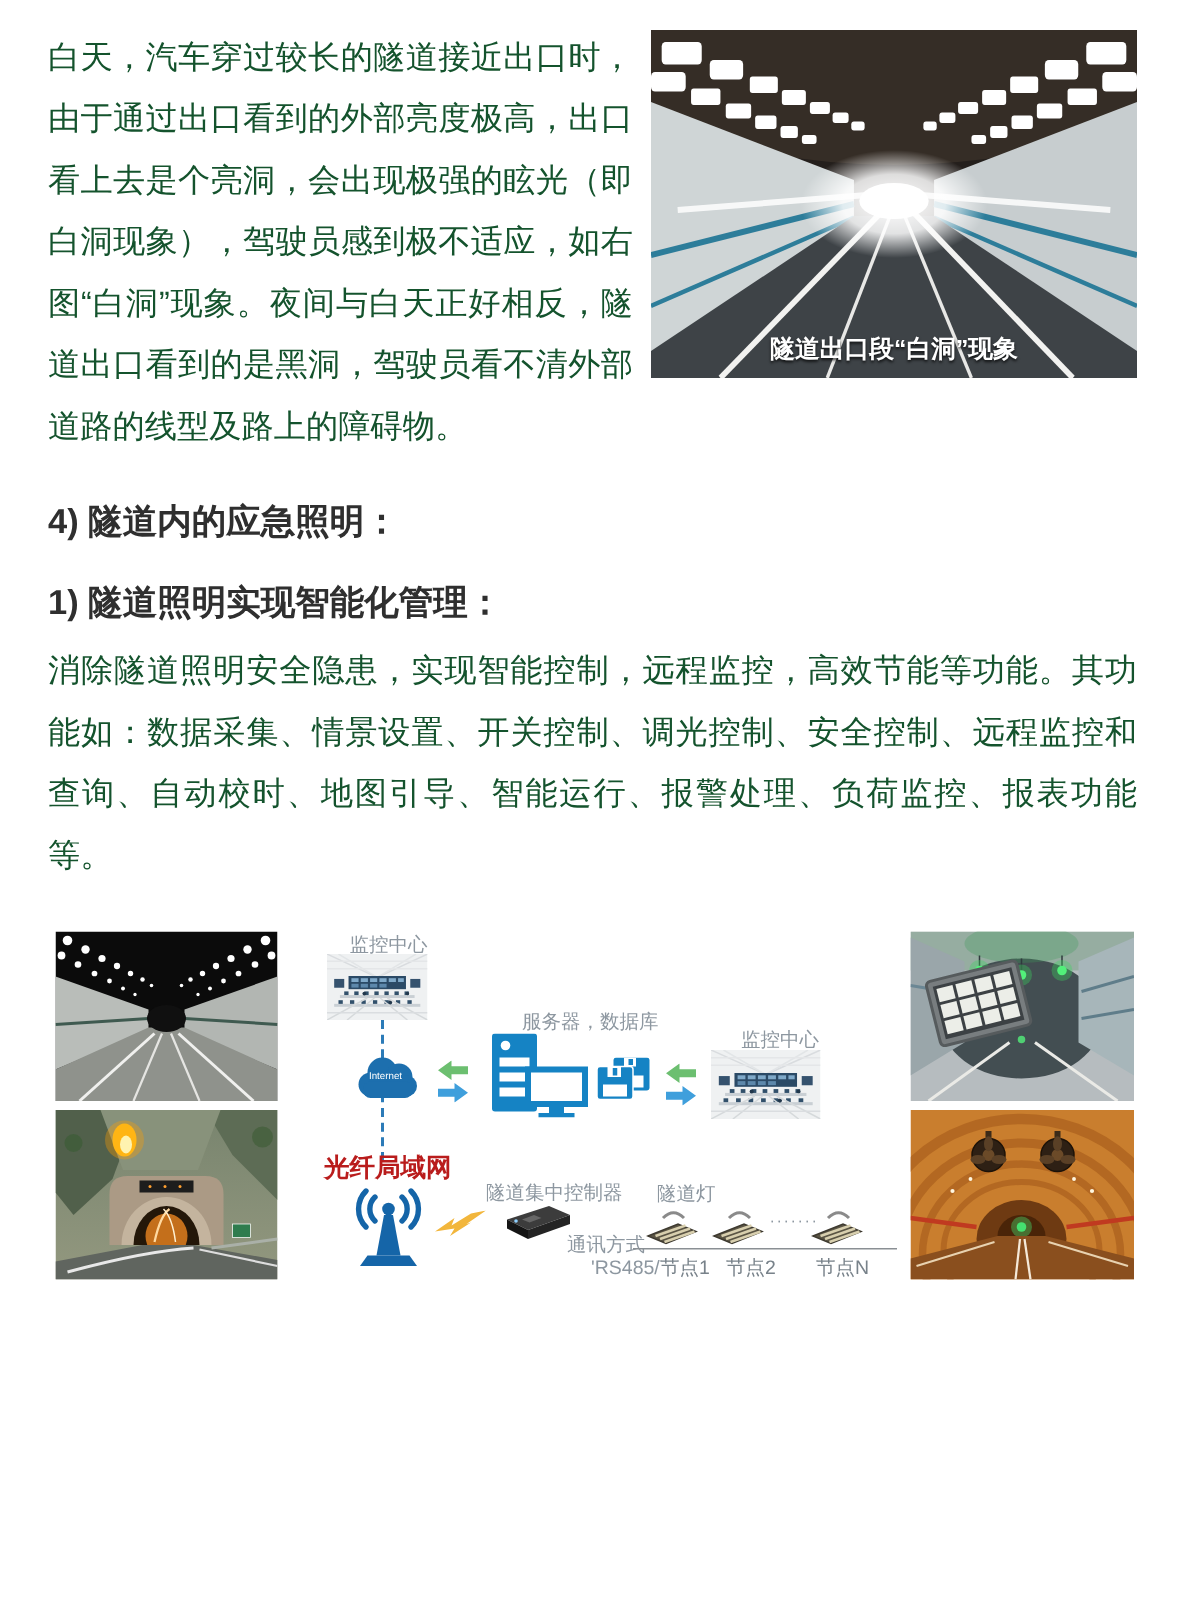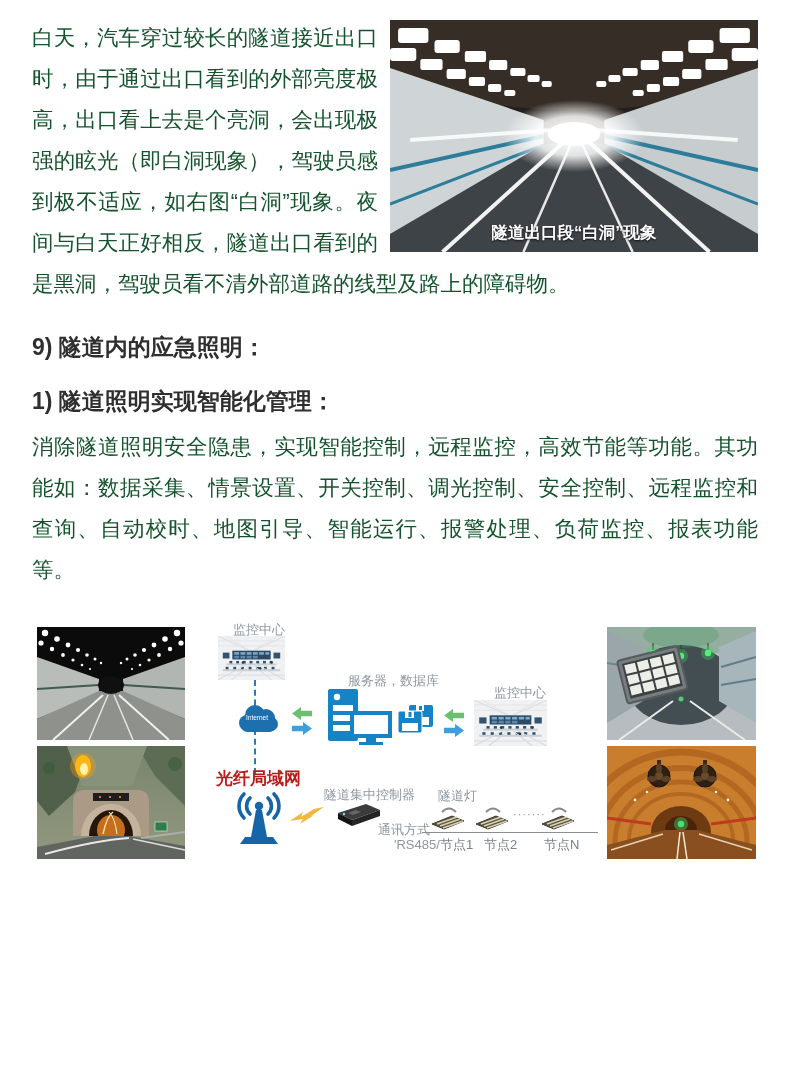--- a/index.html
+++ b/index.html
@@ -5,26 +5,26 @@
   html,body{margin:0;padding:0;background:#fff;}
   body{width:790px;height:1070px;overflow:hidden;
        font-family:"Liberation Sans","DejaVu Sans",sans-serif;}
   .page{box-sizing:border-box;width:790px;height:1070px;padding:18px 32px 0;}
   h2{font-size:23px;font-weight:bold;color:#2f2f2f;margin:0 0 10px;line-height:32px;}
   p{margin:0;font-size:21.5px;line-height:41px;color:#14532d;text-align:justify;}
   section.s4{margin-top:26px;}
   section.s5{margin-top:22px;}
   section::after{content:"";display:block;clear:both;}
   
-  .exit-figure{float:right;width:368px;height:232px;margin:2px 0 8px 12px;position:relative;}
+  .exit-figure{float:right;width:324px;height:232px;margin:2px 0 8px 12px;position:relative;}
   .exit-figure svg{display:block;width:100%;height:100%;}
   .photo-caption{position:absolute;left:0;right:0;bottom:8px;text-align:center;
      color:#fff;font-weight:bold;font-size:16.5px;text-shadow:0 1px 2px rgba(0,0,0,.8);}
   
-  .collage{margin-top:30px;display:flex;align-items:flex-end;}
+  .collage{margin-top:30px;display:flex;align-items:flex-start;}
   .pcol{display:flex;flex-direction:column;gap:6px;}
   .pcol.left{margin-left:5px;width:148px;}
   .pcol.right{margin-left:7px;width:149px;}
   .photo{line-height:0;}
   .photo svg{display:block;}
   .diagram{position:relative;width:400px;height:238px;margin-left:15px;flex:none;}
   .diagram > *{position:absolute;}
   .dlabel{font-size:13px;color:#8d97a0;white-space:nowrap;line-height:14px;}
   .nlabel{font-size:13px;color:#78828a;white-space:nowrap;line-height:14px;}
   .fiber{font-size:17px;font-weight:bold;color:#b91c1c;white-space:nowrap;line-height:18px;}
@@ -96,21 +96,21 @@
         </g>
         <ellipse cx="182" cy="116" rx="70" ry="36" fill="url(#glowG)"></ellipse>
         <ellipse cx="182" cy="114" rx="26" ry="12" fill="#ffffff"></ellipse>
       </svg>
       <figcaption class="photo-caption">隧道出口段“白洞”现象</figcaption>
     </figure>
     <p>白天，汽车穿过较长的隧道接近出口时，由于通过出口看到的外部亮度极高，出口看上去是个亮洞，会出现极强的眩光（即白洞现象），驾驶员感到极不适应，如右图“白洞”现象。夜间与白天正好相反，隧道出口看到的是黑洞，驾驶员看不清外部道路的线型及路上的障碍物。</p>
   </section>
 
   <section class="s4">
-    <h2>9) 隧道内的应急照明：</h2>
+    <h2>4) 隧道内的应急照明：</h2>
   </section>
 
   <section class="s5">
     <h2>1) 隧道照明实现智能化管理：</h2>
     <p>消除隧道照明安全隐患，实现智能控制，远程监控，高效节能等功能。其功能如：数据采集、情景设置、开关控制、调光控制、安全控制、远程监控和查询、自动校时、地图引导、智能运行、报警处理、负荷监控、报表功能等。</p>
   </section>
 
   <div class="collage">
 
     <div class="pcol left">

